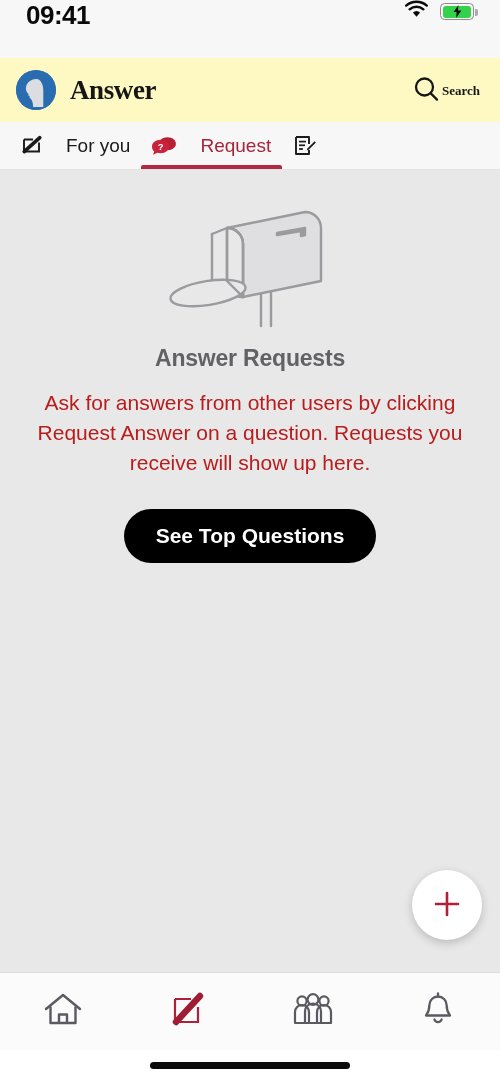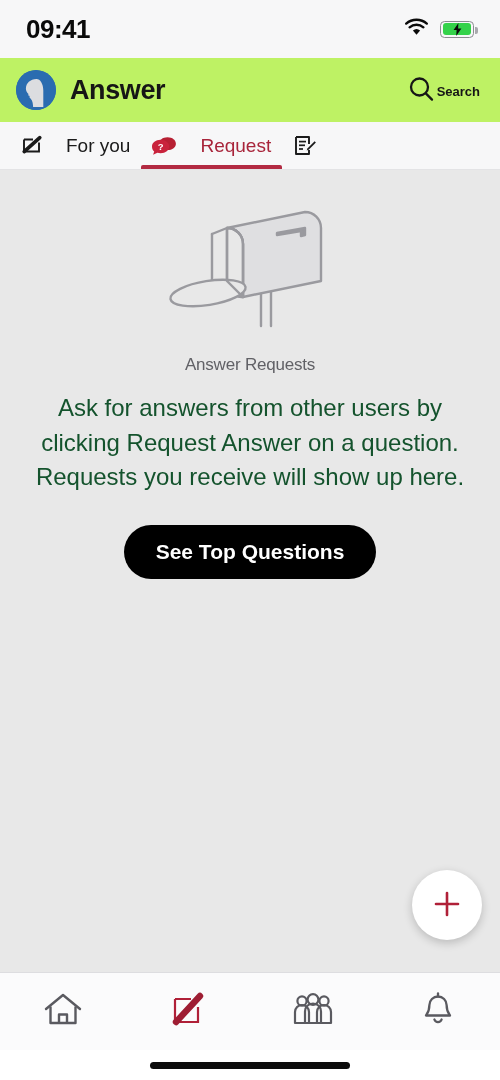--- a/index.html
+++ b/index.html
@@ -13,21 +13,21 @@
     position:relative;
     width:500px; height:1080px;
     display:flex; flex-direction:column;
     background:#e8e8e8;
   }
 
   
   .statusbar {
     height:58px; flex:0 0 58px;
     background:#f7f7f8;
-    display:flex; align-items:center; justify-content:space-between;
+    display:flex; align-items:flex-start; justify-content:space-between;
     padding:0 26px 0 26px;
   }
   .status-time {
     font-size:26px; font-weight:700; color:#0a0a0a;
     letter-spacing:-0.5px;
   }
   .status-right { display:flex; align-items:center; gap:11px; }
   .battery {
     position:relative; width:34px; height:17px;
     border:1.6px solid #8b8b90; border-radius:4.5px;
@@ -39,23 +39,24 @@
   }
   .battery-fill {
     position:absolute; left:1.5px; top:1.5px; bottom:1.5px;
     width:28px; background:#34d24a; border-radius:3px;
   }
   .bolt { position:relative; z-index:2; }
 
   
   .header {
     height:64px; flex:0 0 64px;
-    background:#bef264;
+    background:#fef9c3;
     display:flex; align-items:center;
     padding:0 18px 0 16px;
+    font-family:Liberation Serif, serif;
   }
   .avatar {
     width:40px; height:40px; border-radius:50%;
     background:#2a6cb0; overflow:hidden; flex:0 0 40px;
     display:flex; align-items:flex-end; justify-content:center;
   }
   .app-title {
     font-size:27px; font-weight:700; color:#161616;
     margin-left:14px; letter-spacing:-0.4px;
   }
@@ -87,28 +88,28 @@
   .tab-icon { display:flex; align-items:center; }
 
   
   .content {
     flex:1 1 auto; background:#e8e8e8;
     position:relative; overflow:hidden;
     display:flex; flex-direction:column; align-items:center;
   }
   .illustration { margin-top:34px; }
   .empty-title {
-    margin-top:22px;
-    font-size:17px; font-weight:400; color:#616166;
+    margin-top:12px;
+    font-size:23px; font-weight:700; color:#616166;
     letter-spacing:-0.2px;
   }
   .empty-body {
     margin-top:16px; width:430px;
-    text-align:center; font-size:24px; line-height:1.44;
-    color:#14532d;
+    text-align:center; font-size:21px; line-height:1.44;
+    color:#b91c1c;
   }
   .cta {
     margin-top:30px;
     background:#000000; color:#ffffff;
     font-size:21px; font-weight:700;
     padding:15px 32px; border:none; border-radius:30px;
     font-family:inherit; cursor:pointer;
   }
 
   

